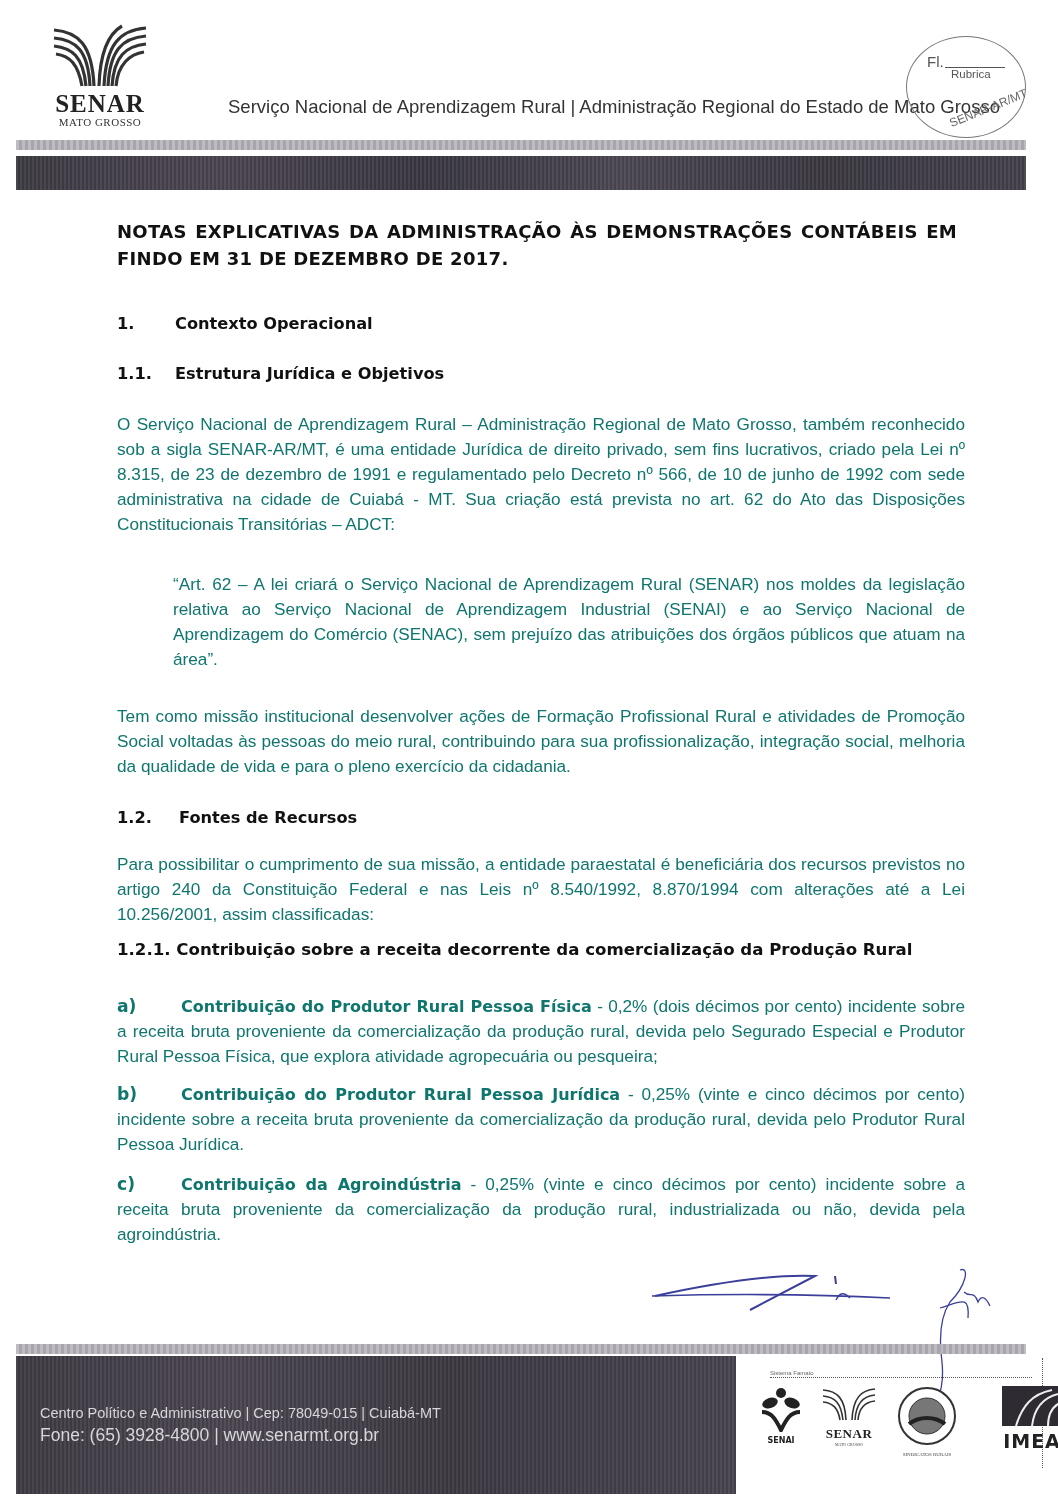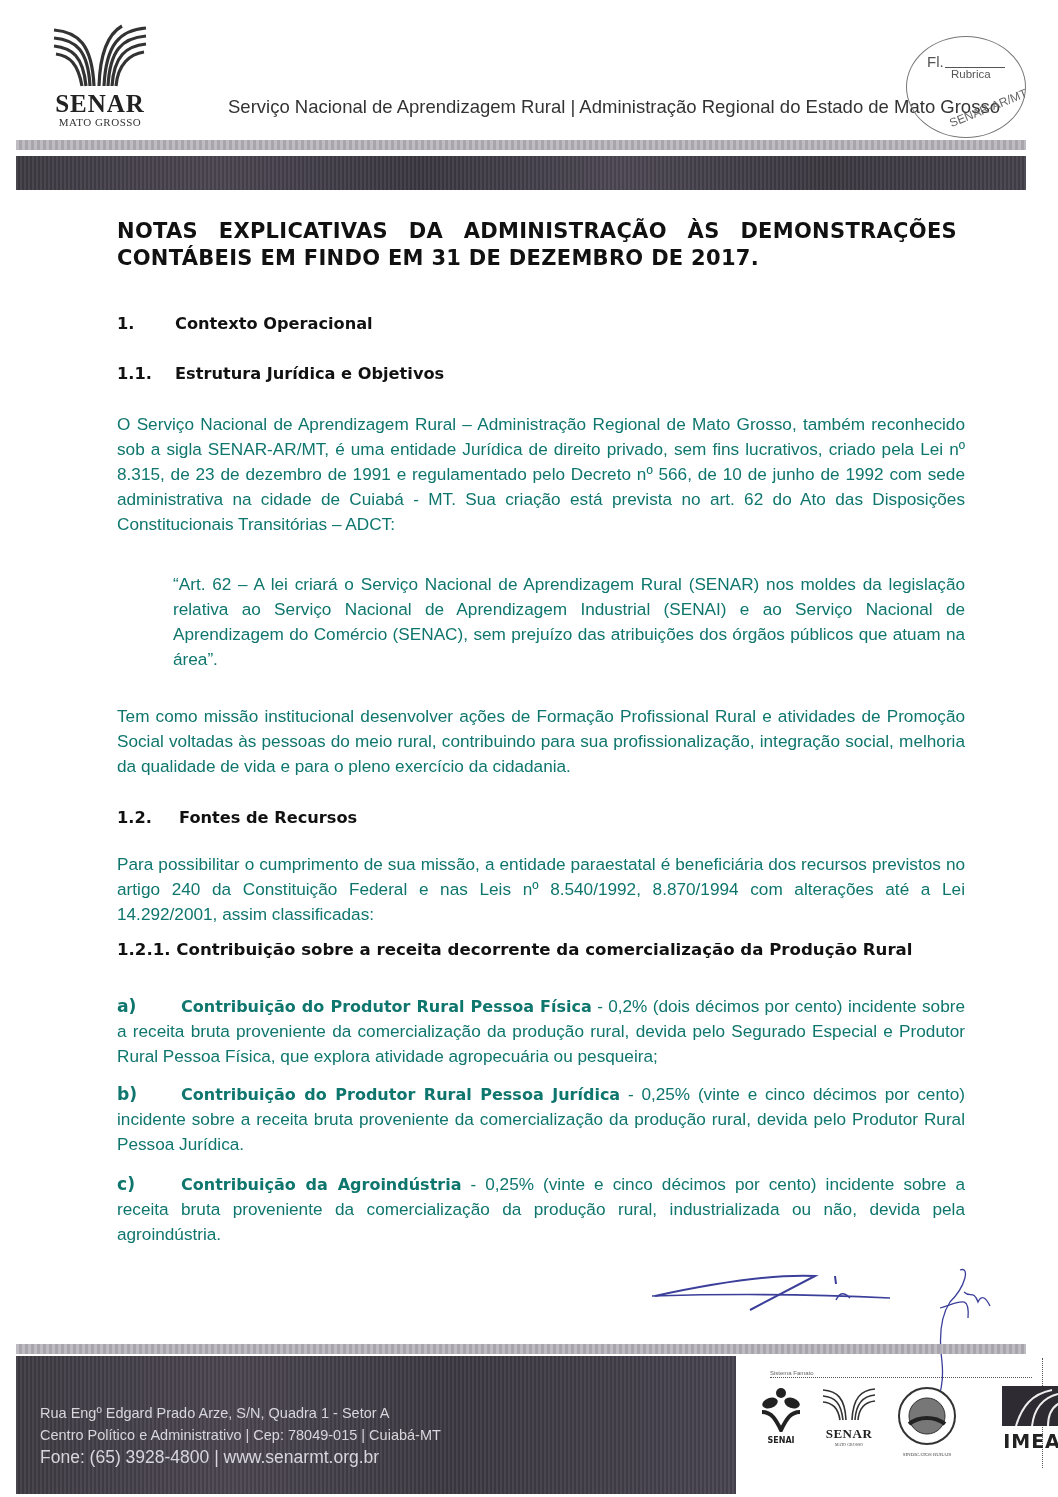--- a/index.html
+++ b/index.html
@@ -41,21 +41,21 @@
   .band-thick {
     position: absolute; left: 16px; width: 1010px; height: 34px;
     background:
       repeating-linear-gradient(90deg, rgba(255,255,255,.06) 0 2px, rgba(0,0,0,.06) 2px 4px),
       linear-gradient(90deg, #3d3a42, #4a4450 20%, #393640 40%, #4b4652 60%, #3a3740 80%, #44404a);
   }
 
   
   .doc-title {
     position: absolute; left: 117px; top: 218px; width: 840px;
-    font-family: "DejaVu Sans", sans-serif; font-weight: bold; font-size: 21px;
+    font-family: "DejaVu Sans", sans-serif; font-weight: bold; font-size: 18px;
     line-height: 27px; letter-spacing: 0.3px; text-align: justify;
   }
   .h {
     position: absolute; left: 117px; font-family: "DejaVu Sans", sans-serif;
     font-weight: bold; font-size: 16.2px; white-space: nowrap;
   }
   .h .num { display: inline-block; width: 58px; }
   .p {
     position: absolute; left: 117px; width: 848px;
     font-family: "Liberation Sans", sans-serif; font-size: 17.2px;
@@ -141,21 +141,21 @@
 <div class="p" style="top:412px;">O Serviço Nacional de Aprendizagem Rural – Administração Regional de Mato Grosso, também reconhecido sob a sigla SENAR-AR/MT, é uma entidade Jurídica de direito privado, sem fins lucrativos, criado pela Lei nº 8.315, de 23 de dezembro de 1991 e regulamentado pelo Decreto nº 566, de 10 de junho de 1992 com sede administrativa na cidade de Cuiabá - MT. Sua criação está prevista no art. 62 do Ato das Disposições Constitucionais Transitórias – ADCT:</div>
 
 <div class="p quote" style="top:572px;">“Art. 62 – A lei criará o Serviço Nacional de Aprendizagem Rural (SENAR) nos moldes da legislação relativa ao Serviço Nacional de Aprendizagem Industrial (SENAI) e ao Serviço Nacional de Aprendizagem do Comércio (SENAC), sem prejuízo das atribuições dos órgãos públicos que atuam na área”.</div>
 
 <div class="p" style="top:704px;">Tem como missão institucional desenvolver ações de Formação Profissional Rural e atividades de Promoção Social voltadas às pessoas do meio rural, contribuindo para sua profissionalização, integração social, melhoria da qualidade de vida e para o pleno exercício da cidadania.</div>
 
 <div class="h" style="top:808px;">
   <span class="num" style="width:62px;">1.2.</span><span>Fontes de Recursos</span>
 </div>
 
-<div class="p" style="top:852px;">Para possibilitar o cumprimento de sua missão, a entidade paraestatal é beneficiária dos recursos previstos no artigo 240 da Constituição Federal e nas Leis nº 8.540/1992, 8.870/1994 com alterações até a Lei 14.292/2001, assim classificadas:</div>
+<div class="p" style="top:852px;">Para possibilitar o cumprimento de sua missão, a entidade paraestatal é beneficiária dos recursos previstos no artigo 240 da Constituição Federal e nas Leis nº 8.540/1992, 8.870/1994 com alterações até a Lei 10.256/2001, assim classificadas:</div>
 
 <div class="h" style="top:940px; font-size:16.6px;">
   <span>1.2.1.</span> <span>Contribuição sobre a receita decorrente da comercialização da Produção Rural</span>
 </div>
 
 <div class="p" style="top:994px;">
   <span class="item-label">a)</span><span class="item-title">Contribuição do Produtor Rural Pessoa Física</span><span> - 0,2% (dois décimos por cento) incidente sobre a receita bruta proveniente da comercialização da produção rural, devida pelo Segurado Especial e Produtor Rural Pessoa Física, que explora atividade agropecuária ou pesqueira;</span>
 </div>
 
 <div class="p" style="top:1082px;">
@@ -175,21 +175,20 @@
 <svg class="sig" style="left:920px; top:1262px;" width="80" height="140" viewBox="0 0 80 140">
   <path d="M40 8 C 50 4, 46 24, 30 40 C 22 52, 18 70, 22 100 C 24 120, 20 134, 16 140" fill="none" stroke="#3b3f9a" stroke-width="1.3"></path>
   <path d="M20 46 C 40 40, 50 32, 48 56" fill="none" stroke="#3b3f9a" stroke-width="1.3"></path>
   <path d="M44 30 C 50 36, 54 28, 58 40 C 62 32, 66 36, 70 44" fill="none" stroke="#3b3f9a" stroke-width="1.3"></path>
 </svg>
 
 <div class="band-thin" style="top:1344px;"></div>
 <div class="footer-dark"></div>
 
 <div class="footer-address">
-  <div>Rua Engº Edgard Prado Arze, S/N, Quadra 1 - Setor A</div>
   <div>Centro Político e Administrativo | Cep: 78049-015 | Cuiabá-MT</div>
   <div class="phone">Fone: (65) 3928-4800 | www.senarmt.org.br</div>
 </div>
 
 <div class="partners">
   <div class="partners-label">Sistema Famato</div>
 
   <div class="partner" style="left:18px; width:54px;">
     <svg width="46" height="46" viewBox="0 0 46 46">
       <circle cx="23" cy="7" r="5" fill="#222"></circle>

